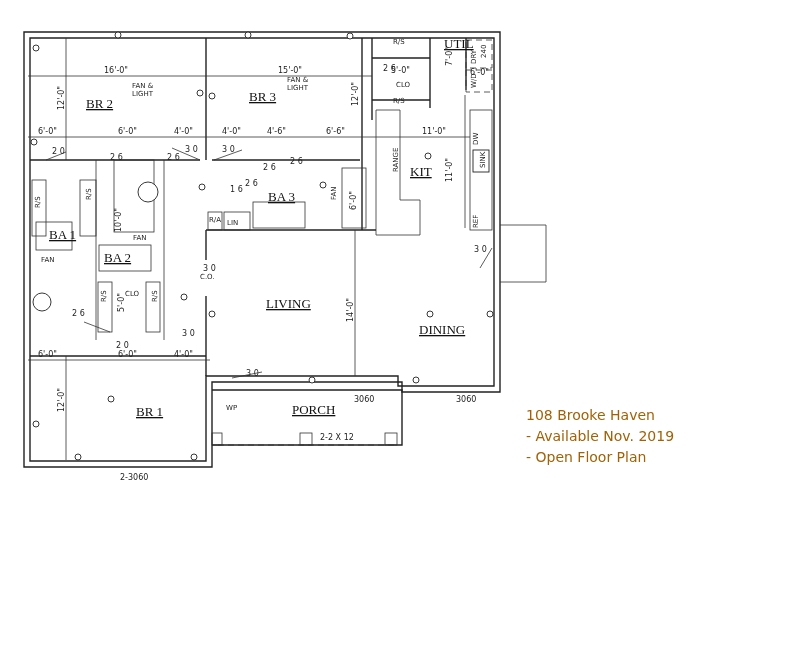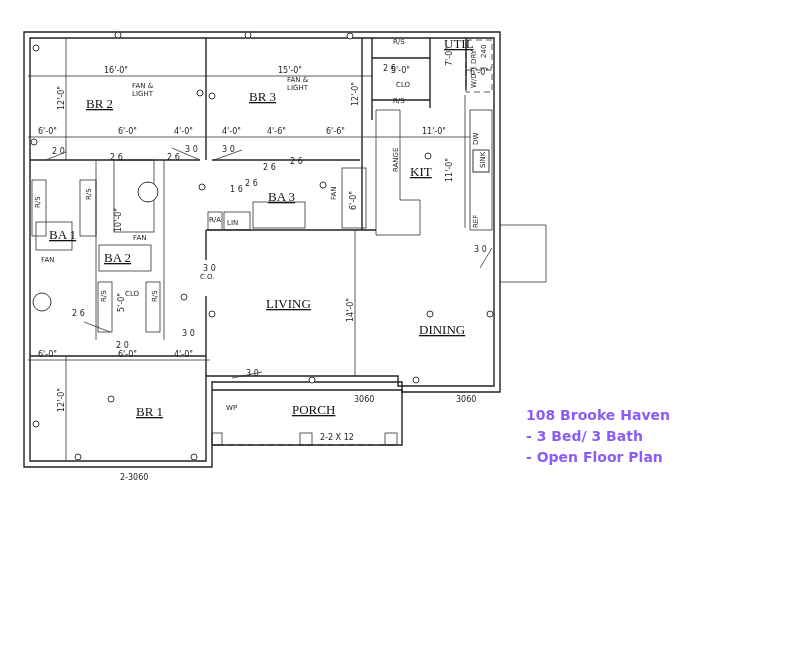--- a/index.html
+++ b/index.html
@@ -7,21 +7,21 @@
   #plan { position: absolute; left: 0; top: 0; width: 789px; height: 649px; }
   .room-label { font-family: "Liberation Serif", serif; font-size: 13px; text-decoration: underline; fill: #111; }
   .small { font-family: "DejaVu Sans", sans-serif; font-size: 7px; fill: #222; }
   .dim { font-family: "DejaVu Sans", sans-serif; font-size: 8px; fill: #222; }
   .wall { stroke: #222; stroke-width: 1.4; fill: none; }
   .thin { stroke: #333; stroke-width: 0.8; fill: none; }
   .dash { stroke: #333; stroke-width: 0.8; fill: none; stroke-dasharray: 6 4; }
   .fixture { stroke: #222; stroke-width: 0.9; fill: #fff; }
   .outlet { stroke: #222; stroke-width: 0.9; fill: #fff; }
   #listing { position: absolute; left: 526px; top: 405px; width: 230px; }
-  #listing .line { font-family: "DejaVu Sans", sans-serif; font-weight: bold; font-size: 14px; color: #8b5cf6; line-height: 21px; white-space: nowrap; }
+  #listing .line { font-family: "DejaVu Sans", sans-serif; font-weight: normal; font-size: 14px; color: #a16207; line-height: 21px; white-space: nowrap; }
 </style>
 </head>
 <body>
 
 <svg id="plan" viewBox="0 0 789 649" xmlns="http://www.w3.org/2000/svg">
 
   <g>
     <path class="wall" d="M24 32 H500 V392 H402 V382 H212 V467 H24 Z"></path>
     <path class="wall" d="M30 38 H494 V386 H398 V376 H206 V461 H30 Z"></path>
 
@@ -208,15 +208,15 @@
       <circle class="outlet" cx="36" cy="424" r="3"></circle>
     <circle class="outlet" cx="78" cy="457" r="3"></circle>
       <circle class="outlet" cx="194" cy="457" r="3"></circle>
     <circle class="outlet" cx="312" cy="380" r="3"></circle>
       <circle class="outlet" cx="416" cy="380" r="3"></circle>
   </g>
 </svg>
 
 <div id="listing">
   <div class="line">108 Brooke Haven</div>
-  <div class="line">- 3 Bed/ 3 Bath</div>
+  <div class="line">- Available Nov. 2019</div>
   <div class="line">- Open Floor Plan</div>
 </div>
 
 </body></html>

